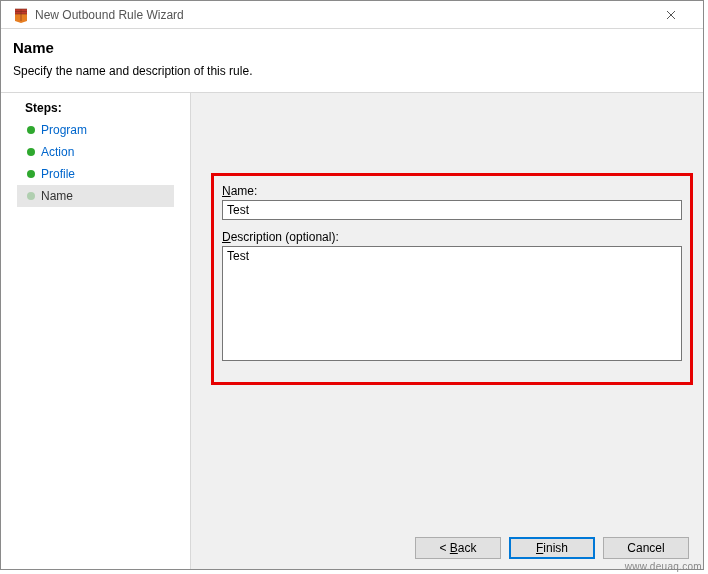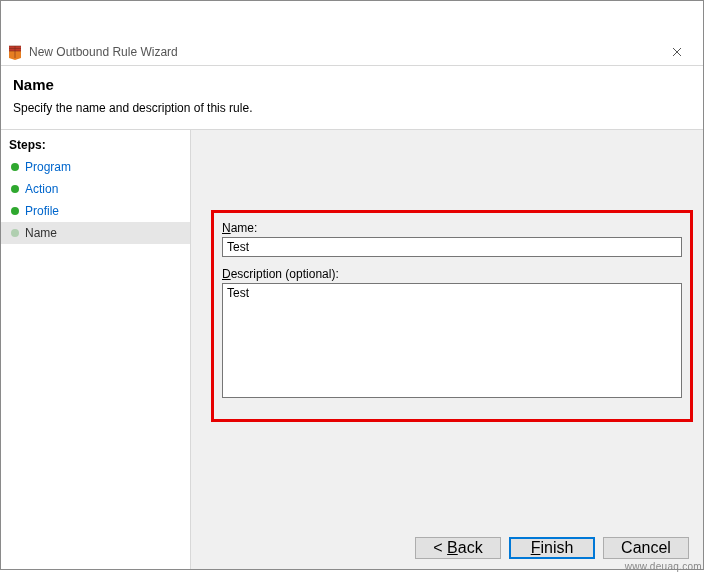--- a/index.html
+++ b/index.html
@@ -18,25 +18,24 @@
       border: 1px solid #8a8a8a;
       background: #fff;
       display: flex;
       flex-direction: column;
       position: relative;
     }
     .titlebar {
       height: 28px;
       display: flex;
       align-items: center;
-      padding: 0 6px;
+      padding: 0 12px;
       font-size: 12px;
       color: #555;
       border-bottom: 1px solid #d8d8d8;
-      margin-top: 37px;
     }
     .titlebar-icon {
       width: 16px;
       height: 16px;
       margin-right: 6px;
       display: flex;
       align-items: center;
       justify-content: center;
     }
     .close-btn {
@@ -65,21 +64,21 @@
     }
     .body {
       display: flex;
       flex: 1;
       min-height: 0;
     }
     .sidebar {
       width: 190px;
       background: #fff;
       border-right: 1px solid #d8d8d8;
-      padding: 4px 0;
+      padding: 4px 16px;
     }
     .steps-header {
       font-weight: bold;
       padding: 4px 8px;
       font-size: 12px;
     }
     .step-item {
       display: flex;
       align-items: center;
       padding: 4px 8px 4px 10px;
@@ -149,21 +148,21 @@
       position: absolute;
       bottom: 10px;
       right: 14px;
       display: flex;
       gap: 8px;
     }
     .btn {
       width: 86px;
       height: 22px;
       font-family: inherit;
-      font-size: 16px;
+      font-size: 12px;
       background: #e1e1e1;
       border: 1px solid #adadad;
       cursor: pointer;
     }
     .btn.primary {
       border: 2px solid #0078d7;
       background: #e1e1e1;
     }
     .underline { text-decoration: underline; }
     .watermark {

